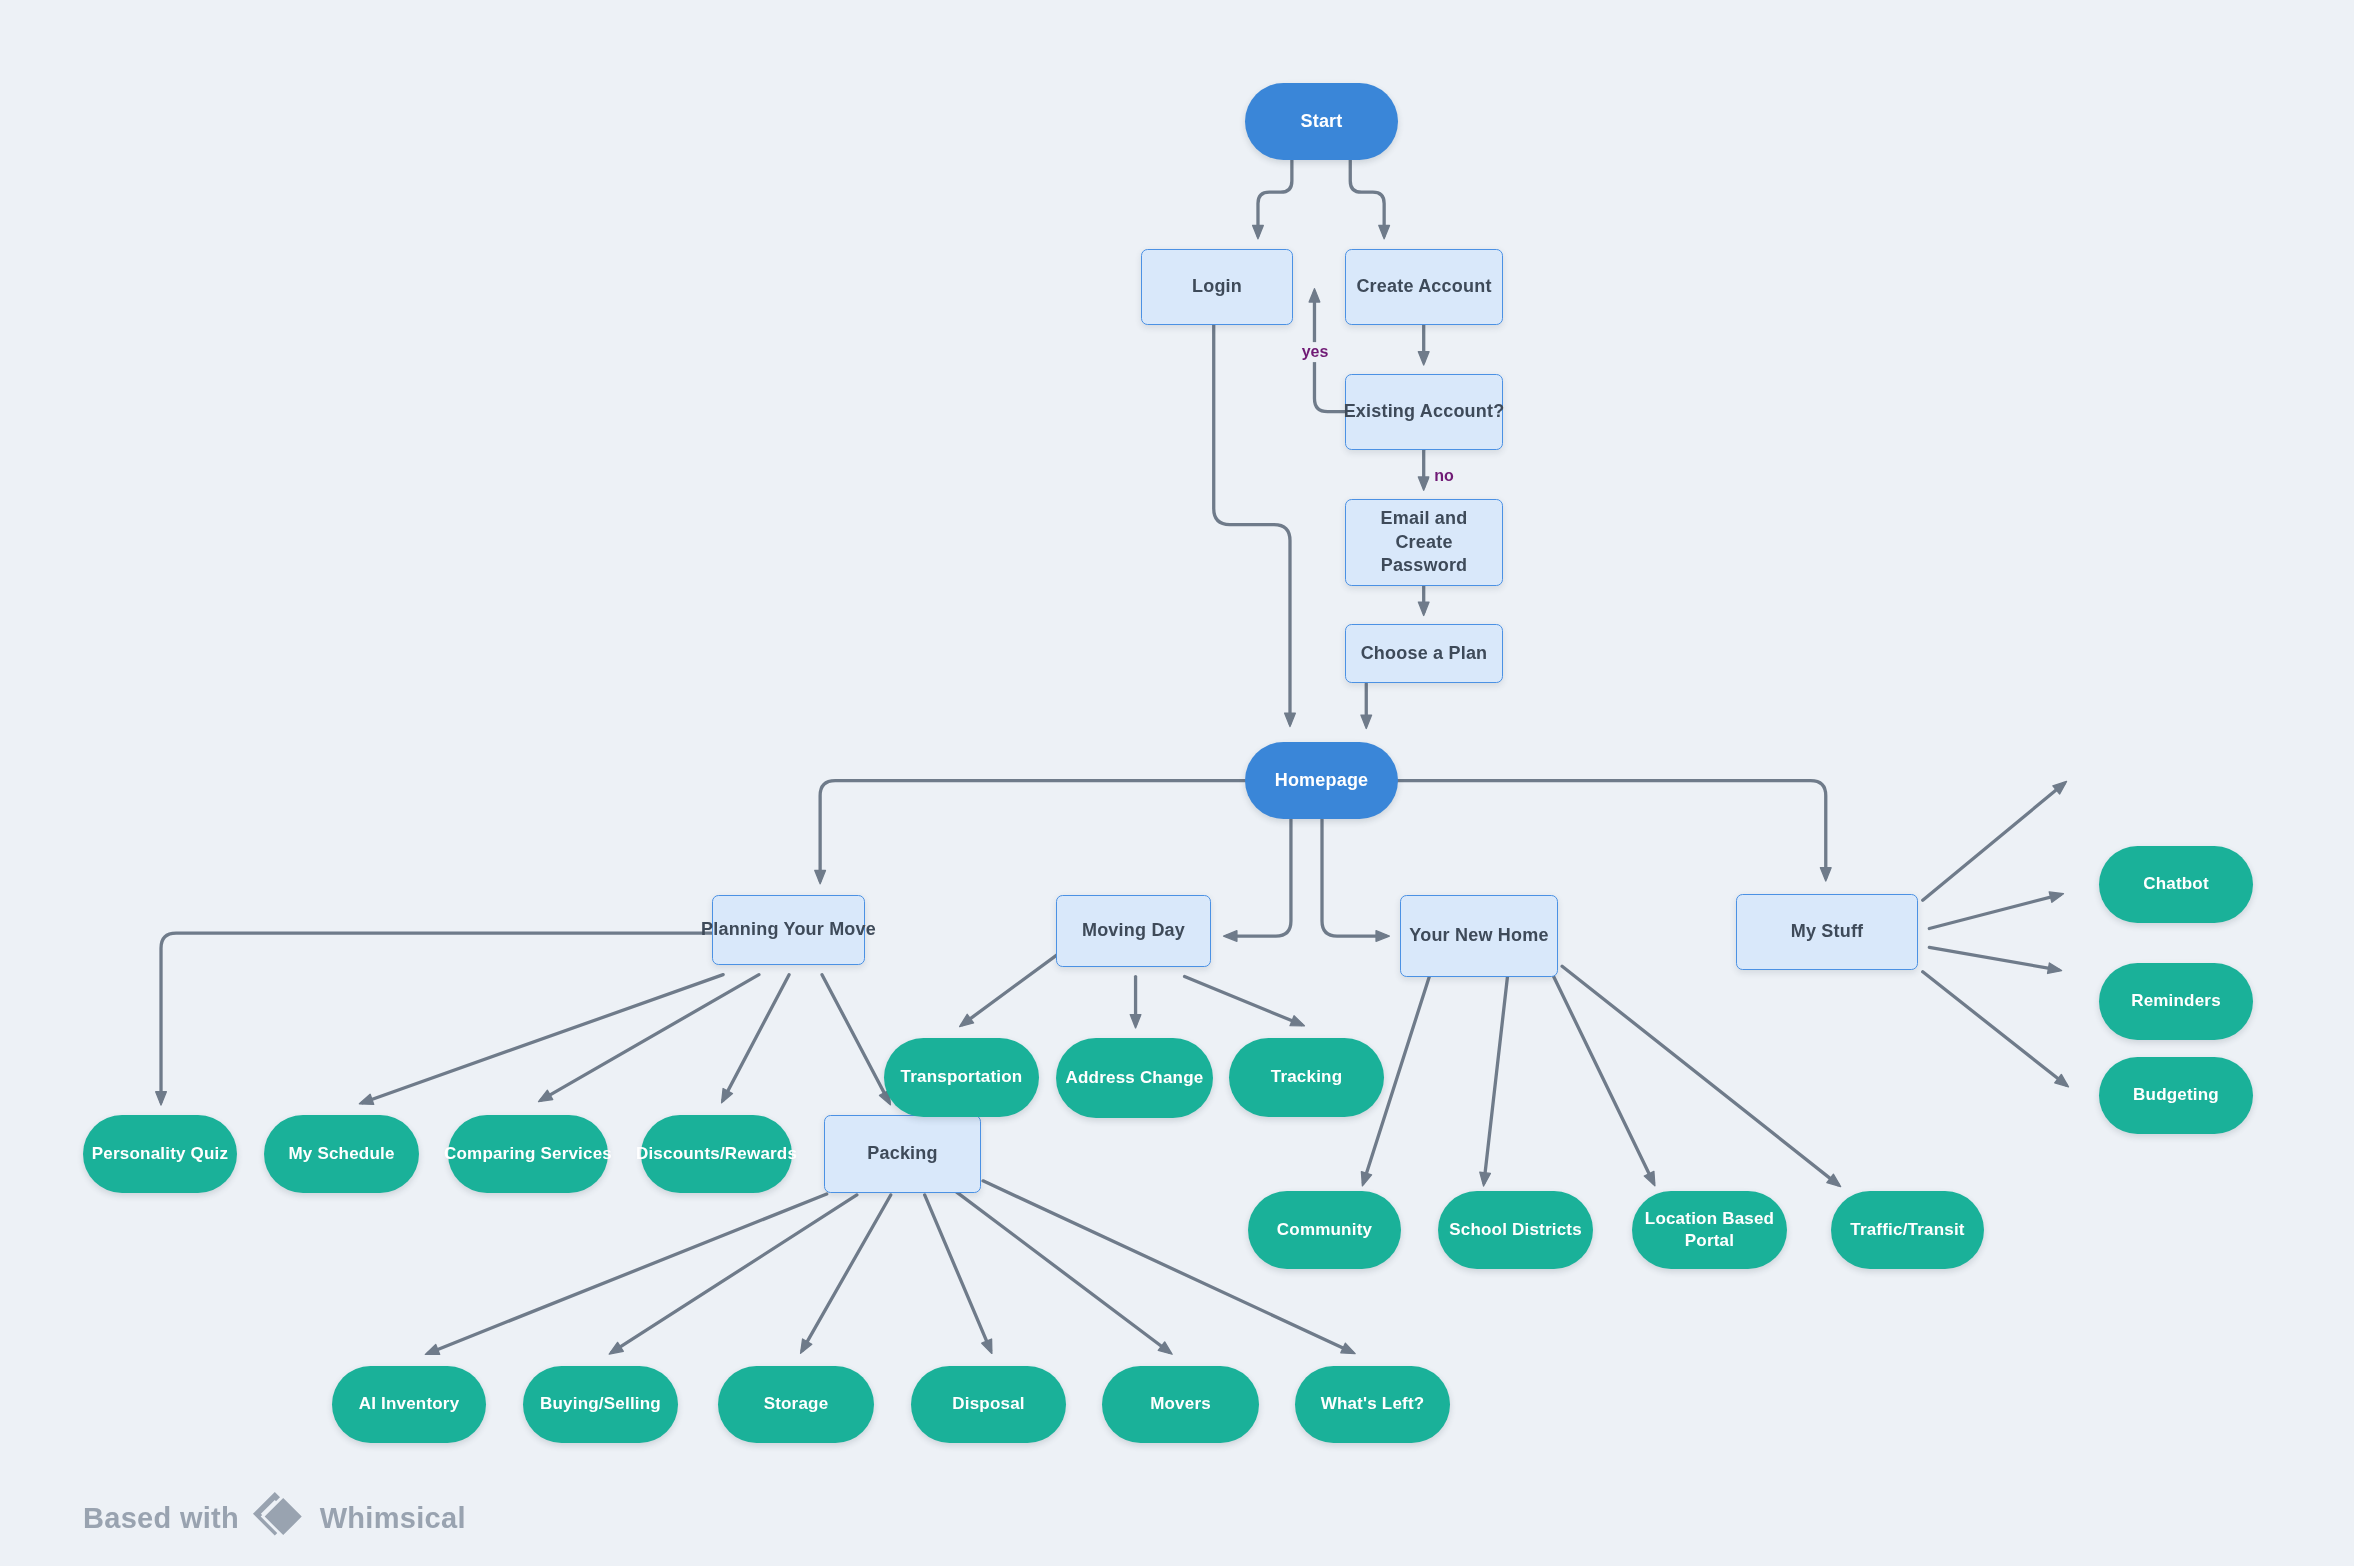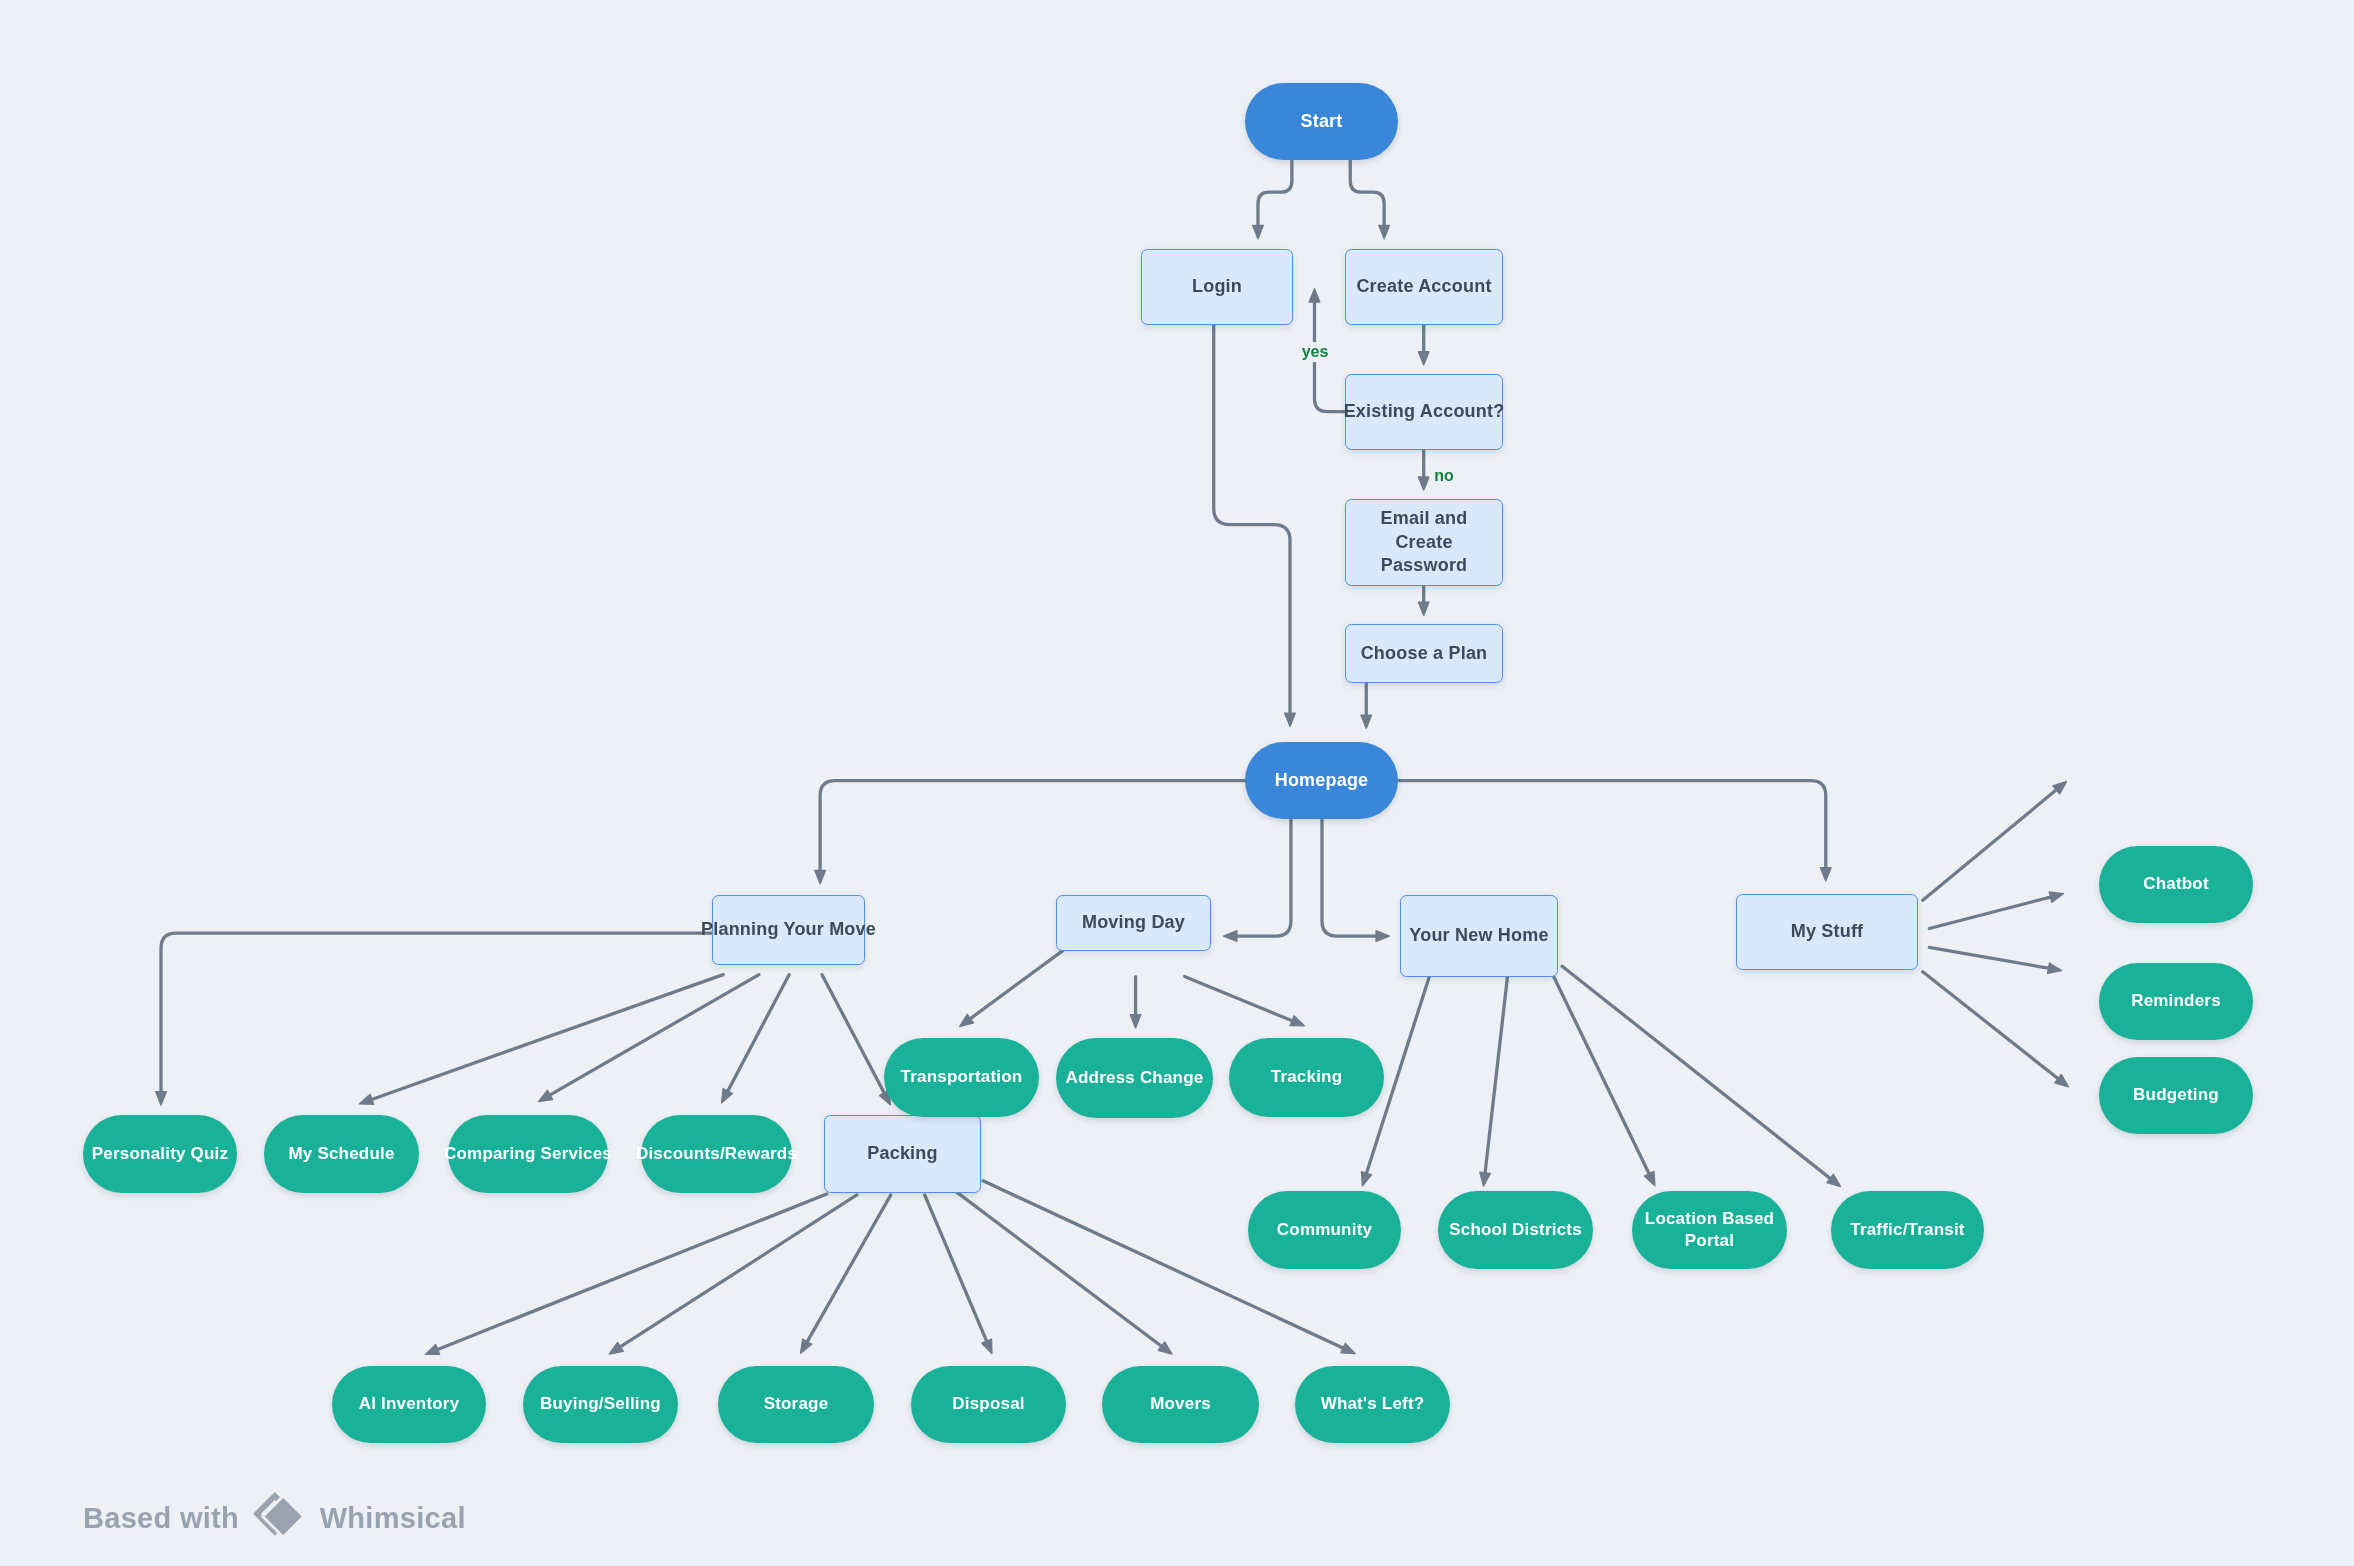--- a/index.html
+++ b/index.html
@@ -31,21 +31,21 @@
     background:#d9e8fa;
     border:1.9px solid #4b91e4;
     border-radius:6.6px;
     color:#3e4a59;
     box-shadow:0 2.8px 6.6px rgba(40,55,70,.12);
   }
   .edge-label{
     position:absolute;
     transform:translate(-50%,-50%);
     background:#edf1f6;
-    color:#15803d;
+    color:#701a75;
     font-size:16px;font-weight:600;
     padding:0.9px 4.7px;
   }
   #footer{
     position:absolute;left:83px;top:1489px;
     display:flex;align-items:center;gap:11.3px;
     color:#99a3b0;font-size:29px;font-weight:700;
     letter-spacing:0.3px;
   }
   #footer .logo{display:block;}
@@ -107,21 +107,21 @@
 <span class="edge-label" style="left: 1315px; top: 352px;">yes</span>
     <span class="edge-label" style="left: 1444px; top: 476px;">no</span>
     <div class="node pill blue" style="left: 1245px; top: 83px; width: 153px; height: 77px;">Start</div>
     <div class="node box lightblue" style="left: 1141px; top: 249px; width: 152px; height: 76px;">Login</div>
     <div class="node box lightblue" style="left: 1345px; top: 249px; width: 158px; height: 76px;">Create Account</div>
     <div class="node box lightblue" style="left: 1345px; top: 374px; width: 158px; height: 76px;">Existing Account?</div>
     <div class="node box lightblue multiline" style="left: 1345px; top: 499px; width: 158px; height: 87px;">Email and Create Password</div>
     <div class="node box lightblue" style="left: 1345px; top: 624px; width: 158px; height: 59px;">Choose a Plan</div>
     <div class="node pill blue" style="left: 1245px; top: 742px; width: 153px; height: 77px;">Homepage</div>
     <div class="node box lightblue" style="left: 712px; top: 895px; width: 153px; height: 70px;">Planning Your Move</div>
-    <div class="node box lightblue" style="left: 1056px; top: 895px; width: 155px; height: 56px;">Moving Day</div>
+    <div class="node box lightblue" style="left: 1056px; top: 895px; width: 155px; height: 72px;">Moving Day</div>
     <div class="node box lightblue" style="left: 1400px; top: 895px; width: 158px; height: 82px;">Your New Home</div>
     <div class="node box lightblue" style="left: 1736px; top: 894px; width: 182px; height: 76px;">My Stuff</div>
     <div class="node box lightblue" style="left: 824px; top: 1115px; width: 157px; height: 78px;">Packing</div>
     <div class="node pill teal" style="left: 83px; top: 1115px; width: 154px; height: 78px;">Personality Quiz</div>
     <div class="node pill teal" style="left: 264px; top: 1115px; width: 155px; height: 78px;">My Schedule</div>
     <div class="node pill teal" style="left: 448px; top: 1115px; width: 160px; height: 78px;">Comparing Services</div>
     <div class="node pill teal" style="left: 641px; top: 1115px; width: 151px; height: 78px;">Discounts/Rewards</div>
     <div class="node pill teal" style="left: 884px; top: 1038px; width: 155px; height: 79px;">Transportation</div>
     <div class="node pill teal" style="left: 1056px; top: 1038px; width: 157px; height: 80px;">Address Change</div>
     <div class="node pill teal" style="left: 1229px; top: 1038px; width: 155px; height: 79px;">Tracking</div>

